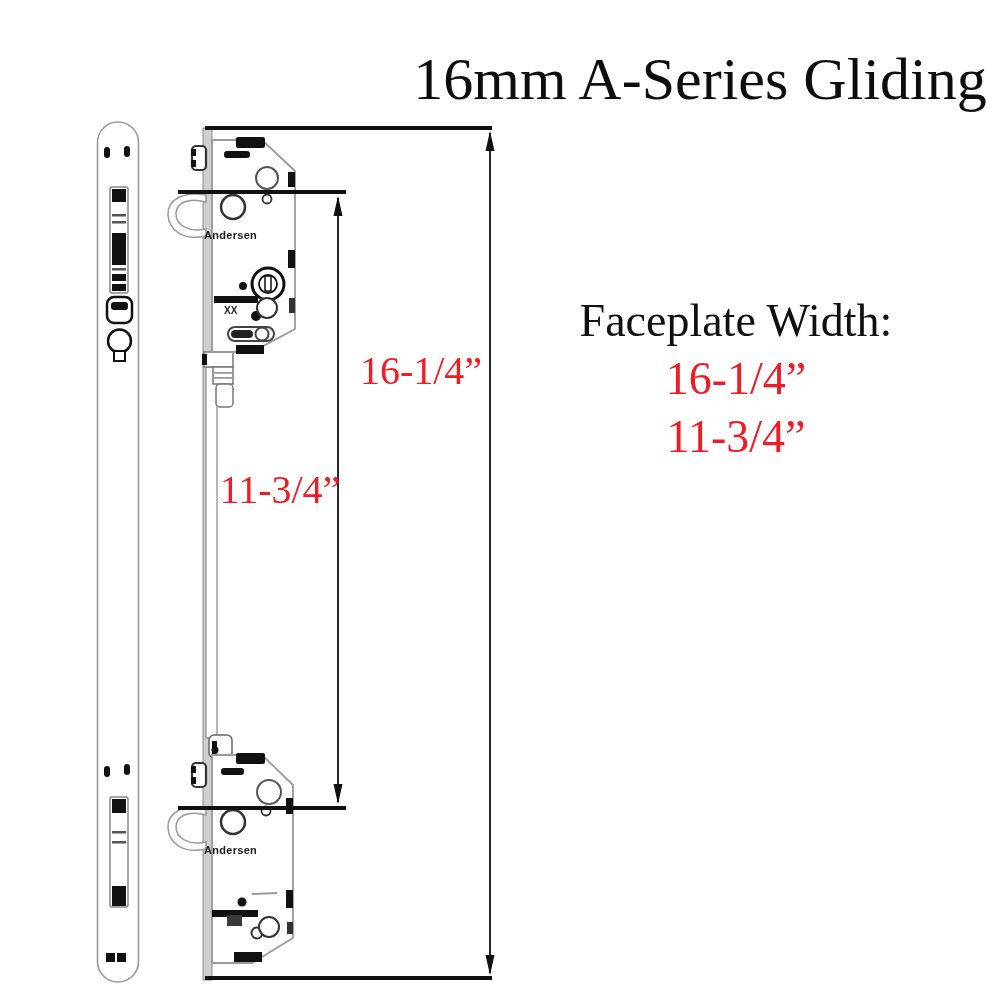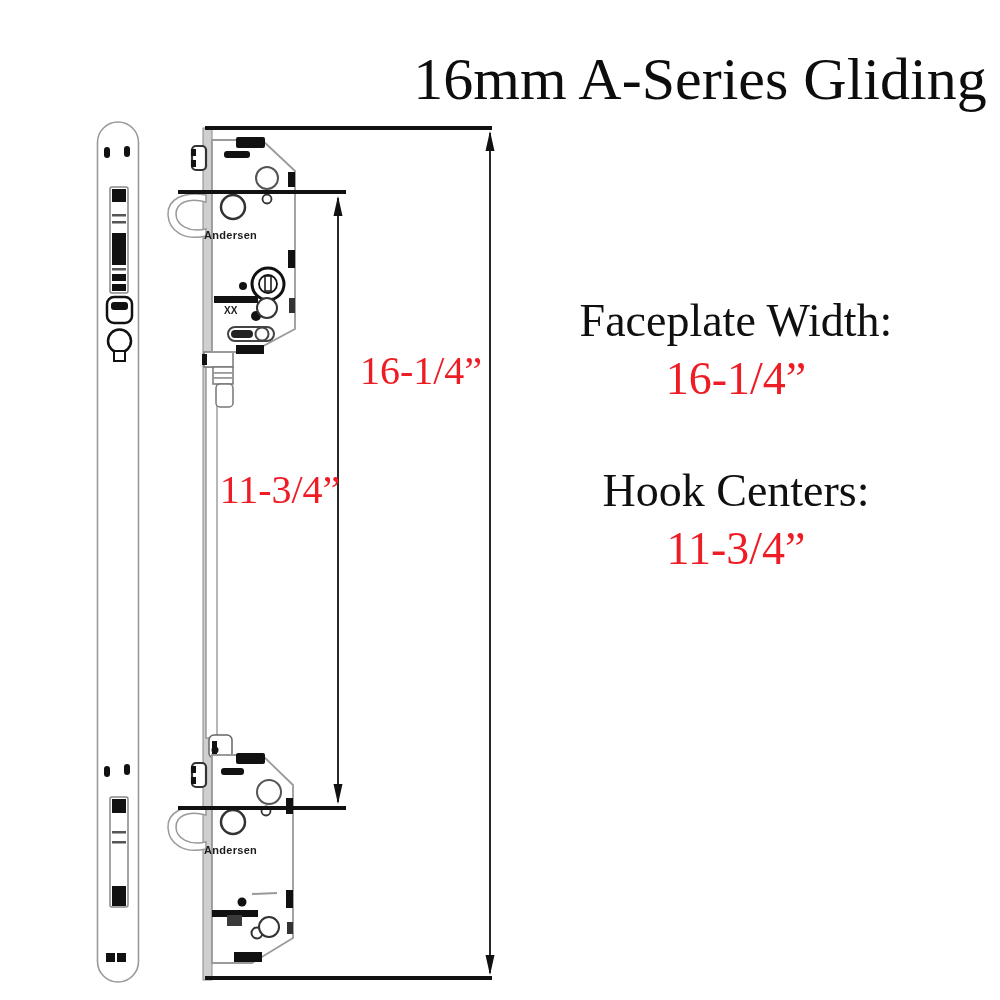--- a/index.html
+++ b/index.html
@@ -23,21 +23,20 @@
 
 <div class="page">
 
   <div class="title">
     <div>16mm A-Series Gliding</div>
   </div>
 
   <div class="specs">
     <div class="spec-label">Faceplate Width:</div>
     <div class="spec-value">16-1/4”</div>
-    <div class="spec-label spec-gap">Hook Centers:</div>
     <div class="spec-value">11-3/4”</div>
   </div>
 
   <svg width="1000" height="1000" viewBox="0 0 1000 1000">
 
     <g>
       <rect x="97.5" y="122" width="41" height="860" rx="20.5" fill="#ffffff" stroke="#9a9a9a" stroke-width="1.6"></rect>
 
       <rect x="104" y="147" width="6" height="11" rx="3" fill="#111"></rect>
       <rect x="124" y="146" width="6" height="11" rx="3" fill="#111"></rect>

